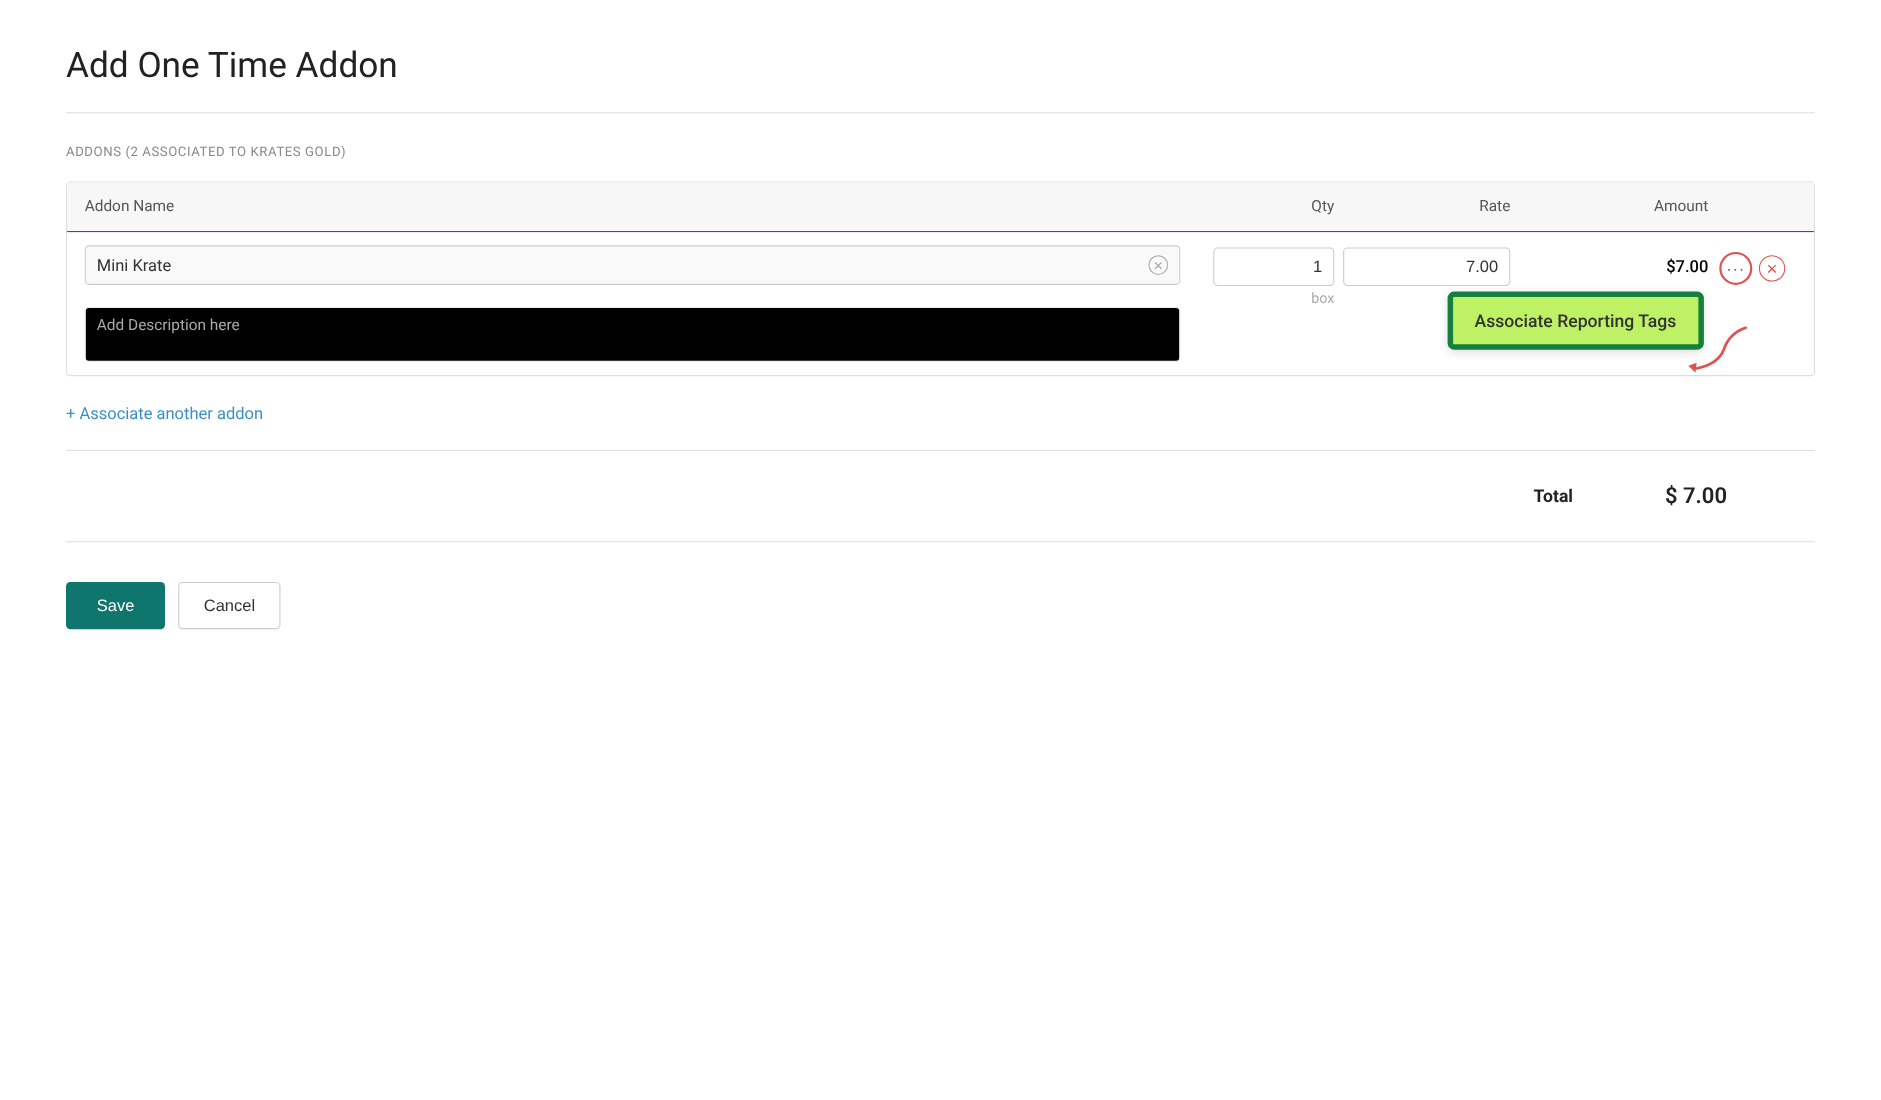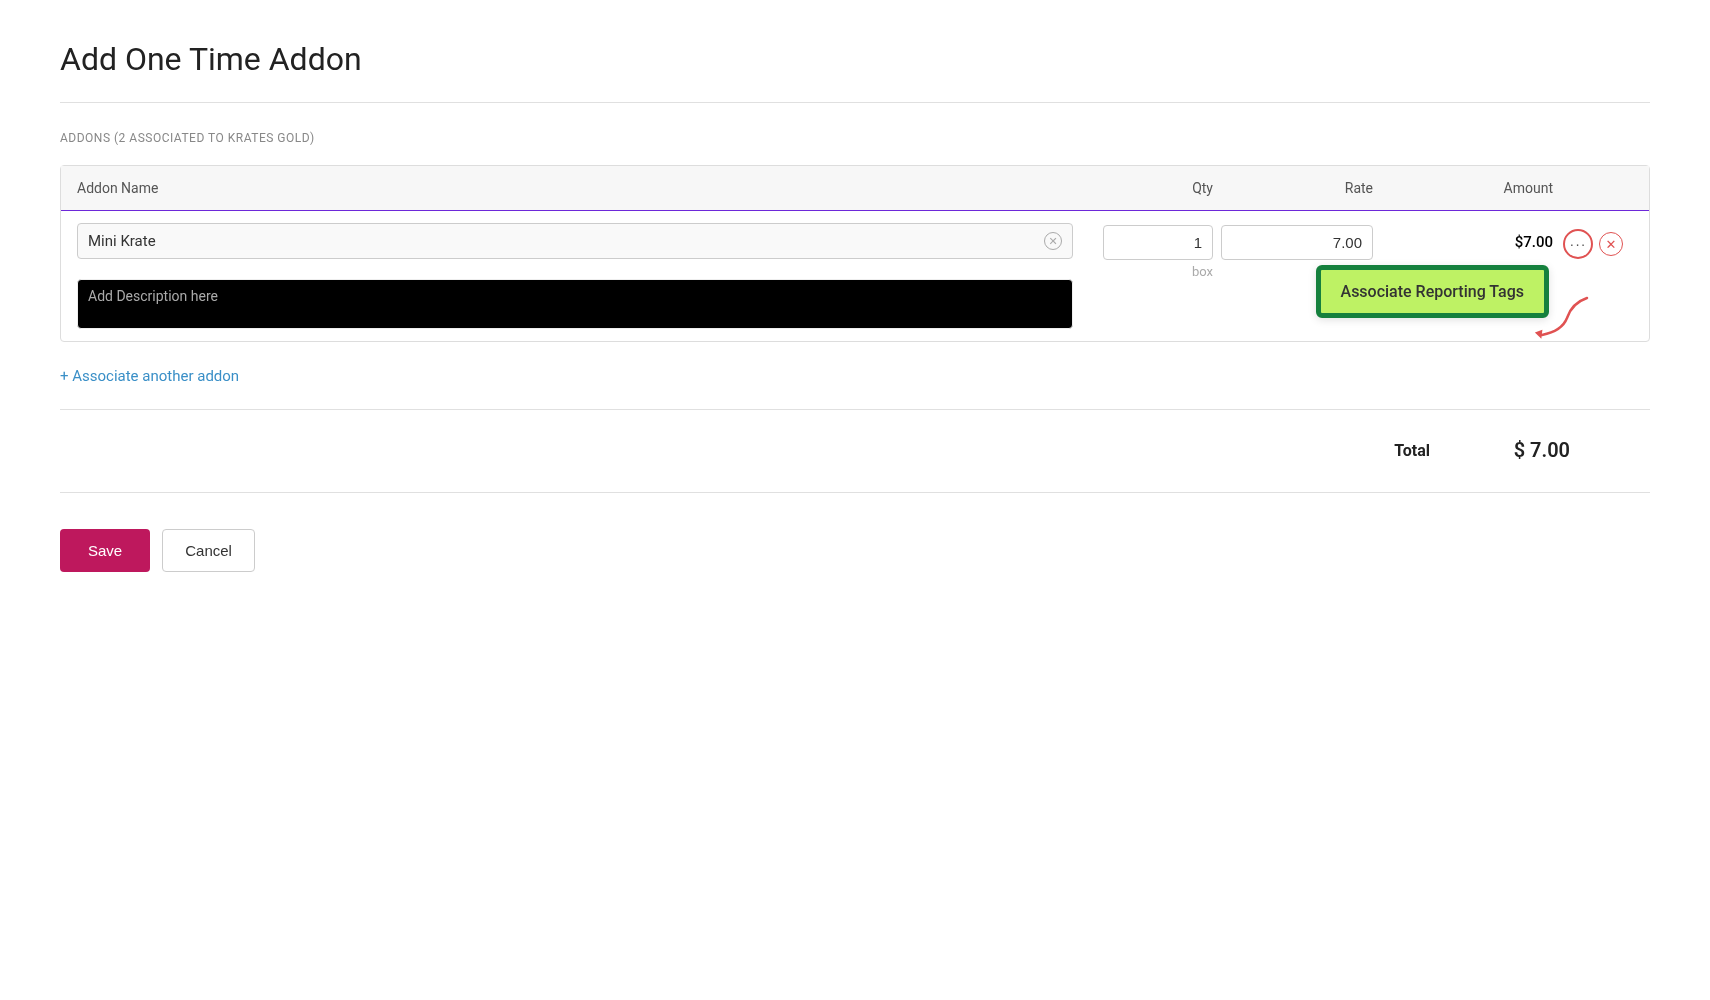--- a/index.html
+++ b/index.html
@@ -277,21 +277,21 @@
       text-align: right;
     }
 
     .bottom-buttons {
       display: flex;
       gap: 12px;
       padding-top: 8px;
     }
 
     .save-btn {
-      background: #be185d;
+      background: #0f766e;
       color: #fff;
       border: none;
       border-radius: 4px;
       padding: 12px 28px;
       font-size: 15px;
       cursor: pointer;
       font-weight: 500;
     }
 
     .cancel-btn {

